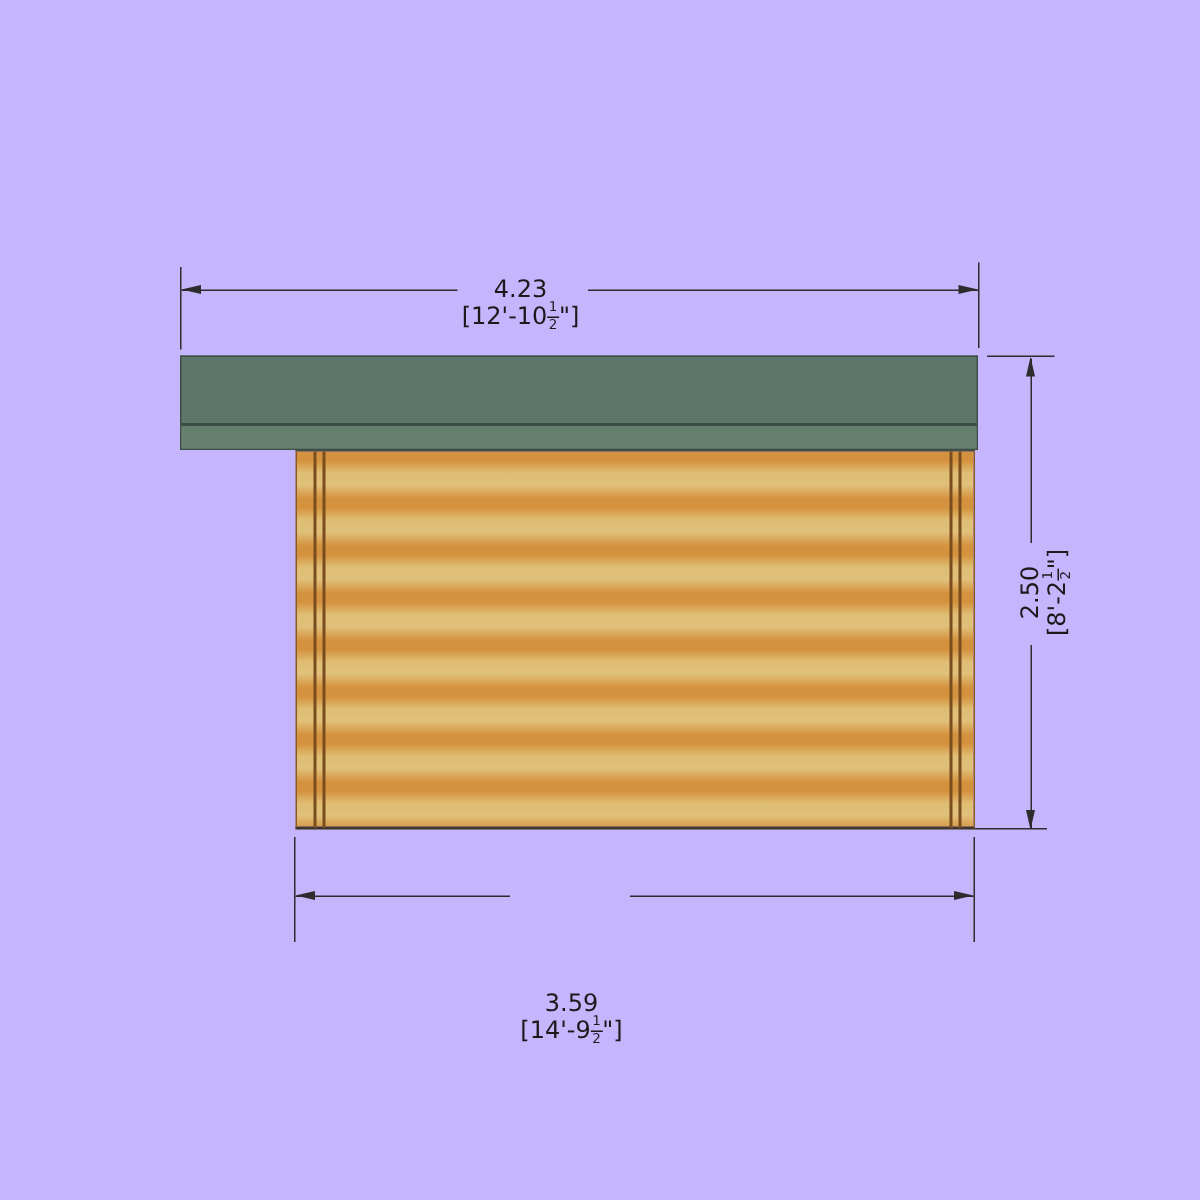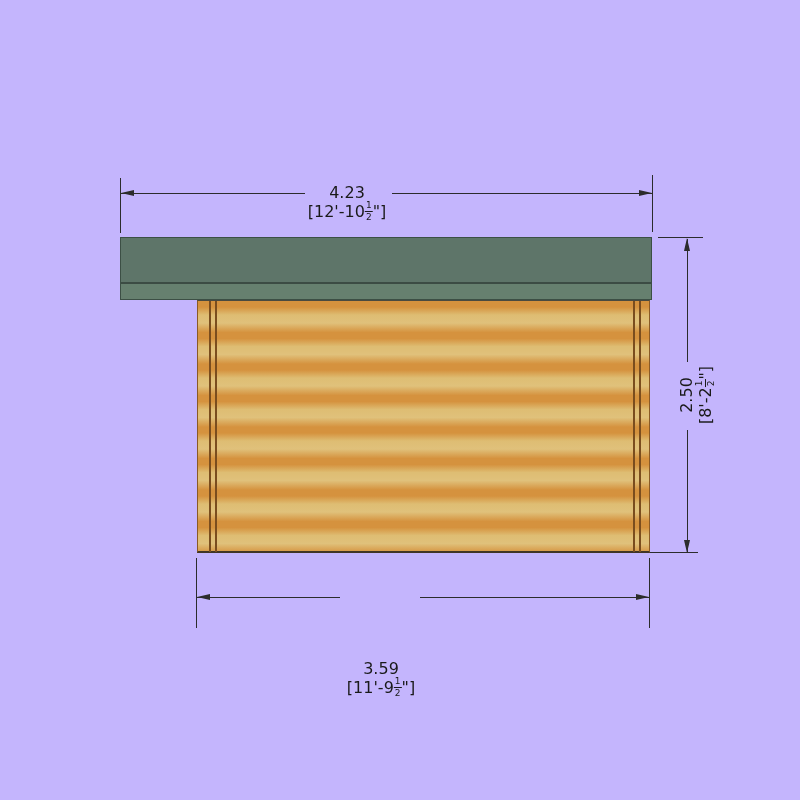--- a/index.html
+++ b/index.html
@@ -131,16 +131,16 @@
   </div>
 
   <div class="abs dline vline" style="left:196px; top:558px; height:70px;"></div>
   <div class="abs dline vline" style="left:649px; top:558px; height:70px;"></div>
   <div class="abs dline hline" style="left:197px; top:597px; width:143px;"></div>
   <div class="abs dline hline" style="left:420px; top:597px; width:229px;"></div>
   <div class="abs arrow arrow-left" style="left:197px; top:594px;"></div>
   <div class="abs arrow arrow-right" style="left:636px; top:594px;"></div>
   <div class="abs dim-label" style="left:381px; top:612px;margin-top:48px;">
     <div>3.59</div>
-    <div><span>[11'-9</span><span class="frac"><span class="num">1</span><span class="den">2</span></span><span>"]</span></div>
+    <div><span>[14'-9</span><span class="frac"><span class="num">1</span><span class="den">2</span></span><span>"]</span></div>
   </div>
 
 </div>
 
 </body></html>

